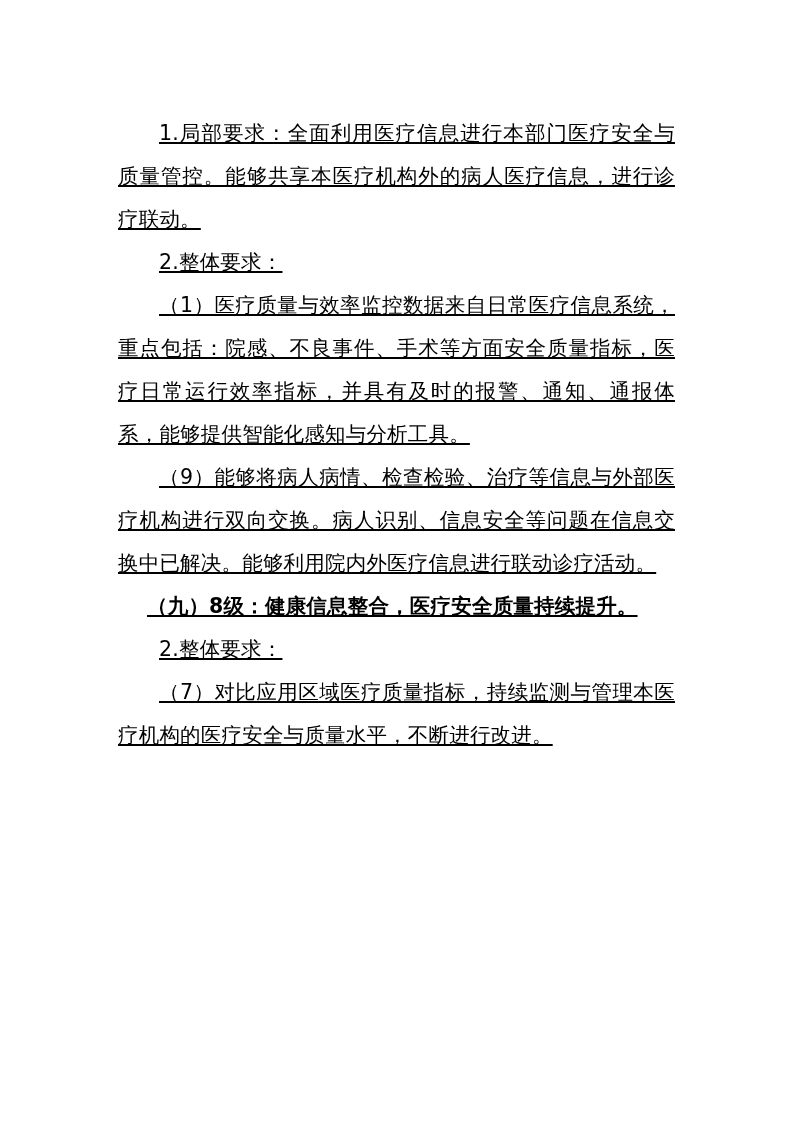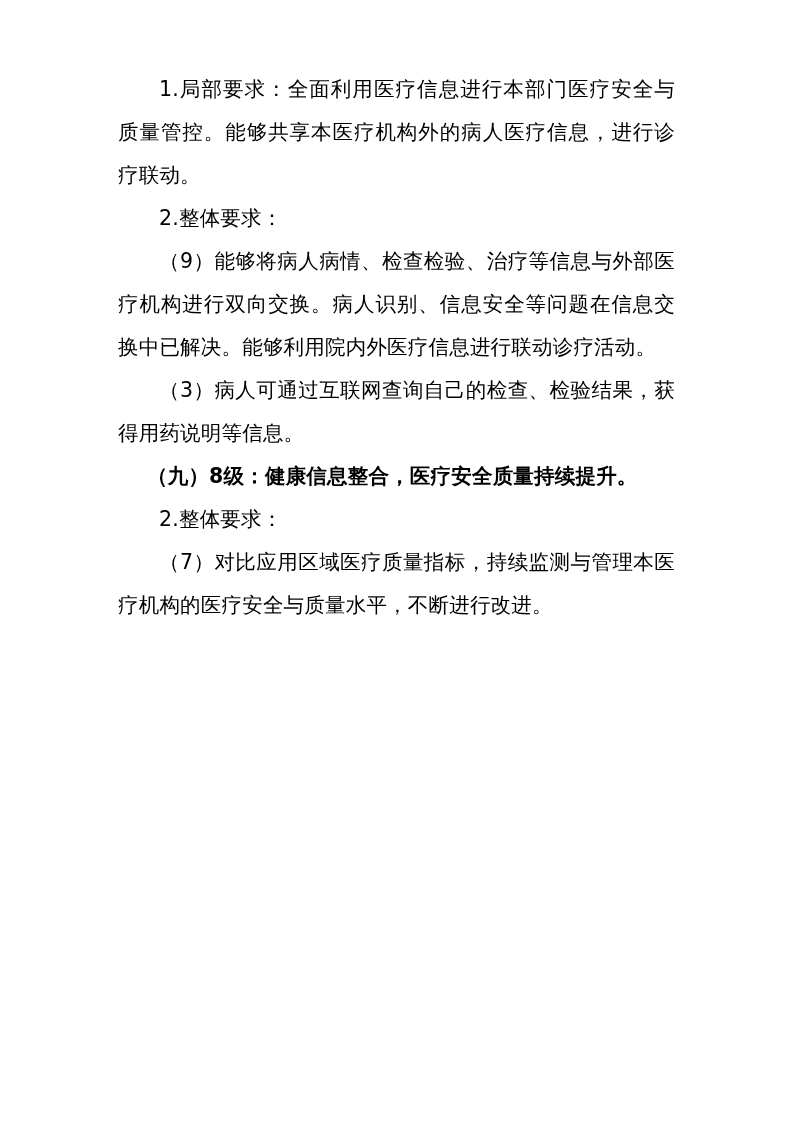--- a/index.html
+++ b/index.html
@@ -12,21 +12,22 @@
     background: #ffffff;
     font-family: "DejaVu Sans", "Liberation Sans", sans-serif;
     color: #000000;
     overflow: hidden;
   }
   .page {
     position: relative;
     width: 793px;
     height: 1122px;
     box-sizing: border-box;
-    padding: 68px 118px 60px 118px;
+    padding: 112px 118px 60px 118px;
+    text-decoration: underline;
   }
   .doc-body {
     font-size: 20.5px;
     line-height: 43px;
     letter-spacing: 0.2px;
     text-align: justify;
     text-justify: inter-ideograph;
   }
   .para {
     margin: 0 0 0 0;
@@ -38,19 +39,19 @@
     text-indent: 29px;
   }
 </style>
 </head>
 <body>
 
 <div class="page">
   <div class="doc-body">
     <p class="para">1.局部要求：全面利用医疗信息进行本部门医疗安全与质量管控。能够共享本医疗机构外的病人医疗信息，进行诊疗联动。</p>
     <p class="para">2.整体要求：</p>
+    <p class="para">（1）医疗质量与效率监控数据来自日常医疗信息系统，重点包括：院感、不良事件、手术等方面安全质量指标，医疗日常运行效率指标，并具有及时的报警、通知、通报体系，能够提供智能化感知与分析工具。</p>
     <p class="para">（9）能够将病人病情、检查检验、治疗等信息与外部医疗机构进行双向交换。病人识别、信息安全等问题在信息交换中已解决。能够利用院内外医疗信息进行联动诊疗活动。</p>
-    <p class="para">（3）病人可通过互联网查询自己的检查、检验结果，获得用药说明等信息。</p>
     <p class="para heading">（九）8级：健康信息整合，医疗安全质量持续提升。</p>
     <p class="para">2.整体要求：</p>
     <p class="para">（7）对比应用区域医疗质量指标，持续监测与管理本医疗机构的医疗安全与质量水平，不断进行改进。</p>
   </div>
 </div>
 
 </body></html>

